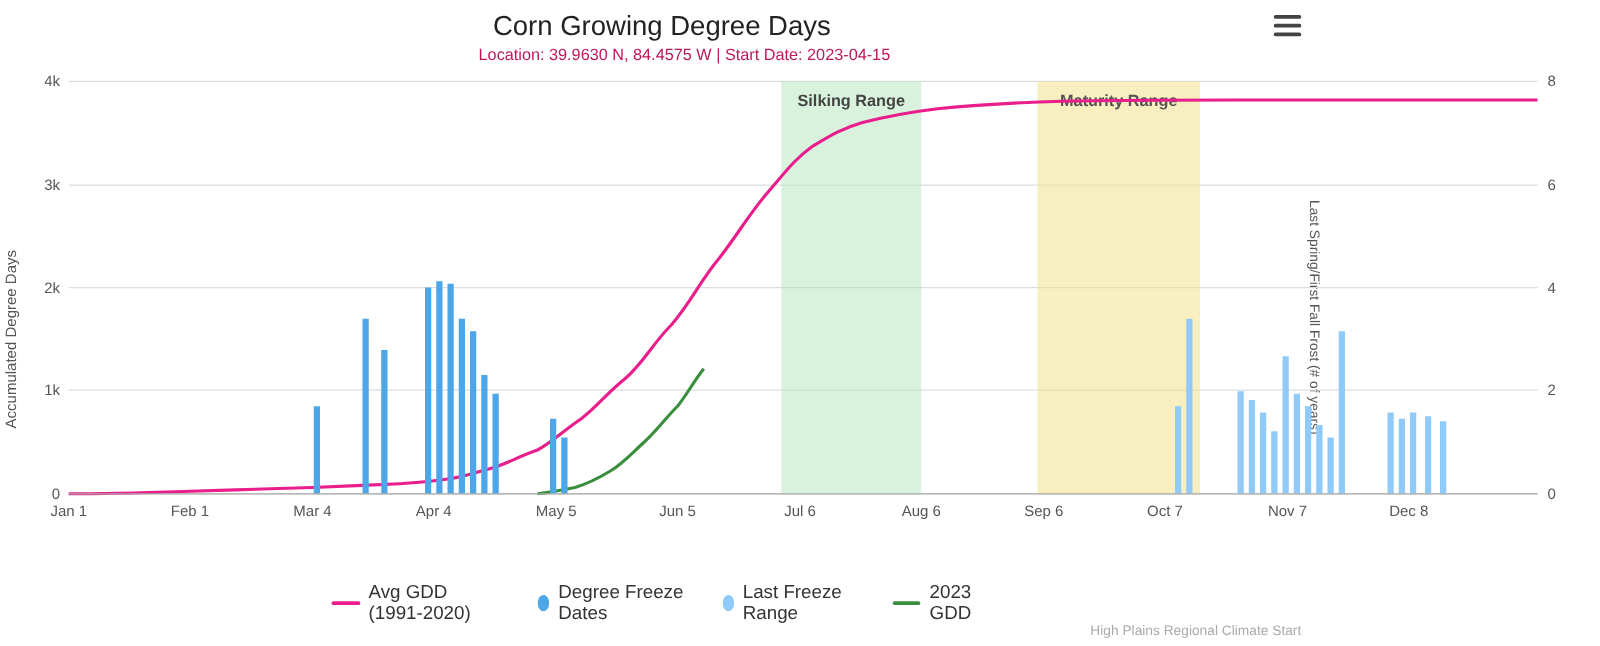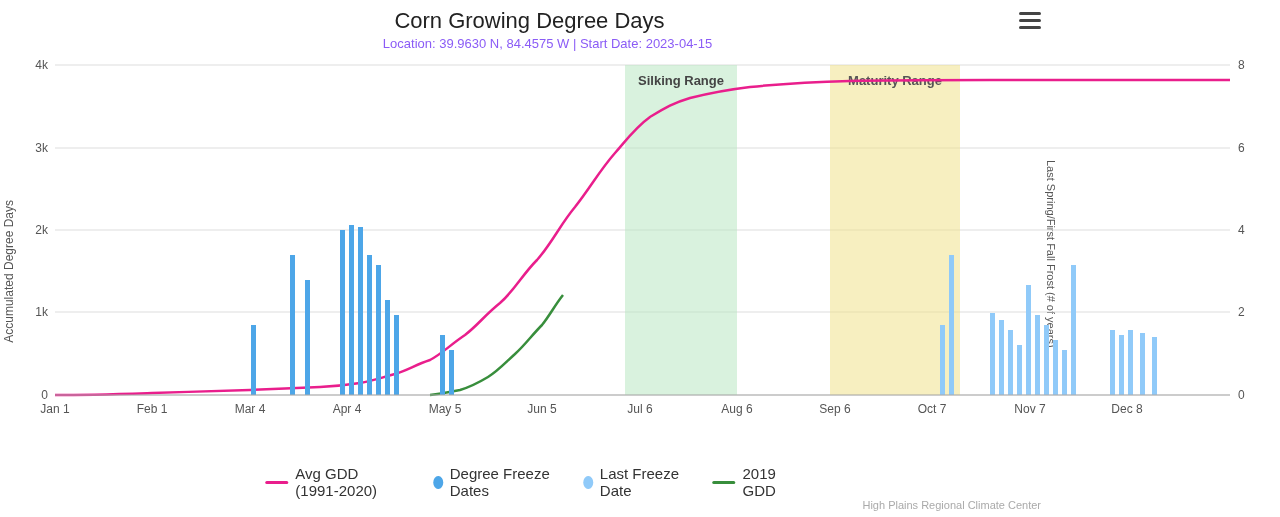--- a/index.html
+++ b/index.html
@@ -20,21 +20,21 @@
     .chart-title {
       text-align: center;
       font-size: 22px;
       font-weight: normal;
       padding-top: 8px;
       color: #222;
     }
     .chart-subtitle {
       text-align: center;
       font-size: 13px;
-      color: #8b5cf6;
+      color: #be185d;
       margin-top: 2px;
       margin-left: 36px;
     }
     .menu-icon {
       position: absolute;
       top: 12px;
       right: 18px;
       cursor: pointer;
       display: flex;
       flex-direction: column;
@@ -234,23 +234,23 @@
     <div class="legend-item">
       <div class="legend-line" style="background:#e91e8c;"></div>
       <span>Avg GDD (1991-2020)</span>
     </div>
     <div class="legend-item">
       <div class="legend-dot" style="background:#4da6e8;"></div>
       <span>Degree Freeze Dates</span>
     </div>
     <div class="legend-item">
       <div class="legend-dot" style="background:#90caf9;"></div>
-      <span>Last Freeze Date</span>
+      <span>Last Freeze Range</span>
     </div>
     <div class="legend-item">
       <div class="legend-line" style="background:#388e3c;"></div>
-      <span>2019 GDD</span>
+      <span>2023 GDD</span>
     </div>
   </div>
 
-  <div class="watermark">High Plains Regional Climate Center</div>
+  <div class="watermark">High Plains Regional Climate Start</div>
 
 </div>
 
 </body></html>

